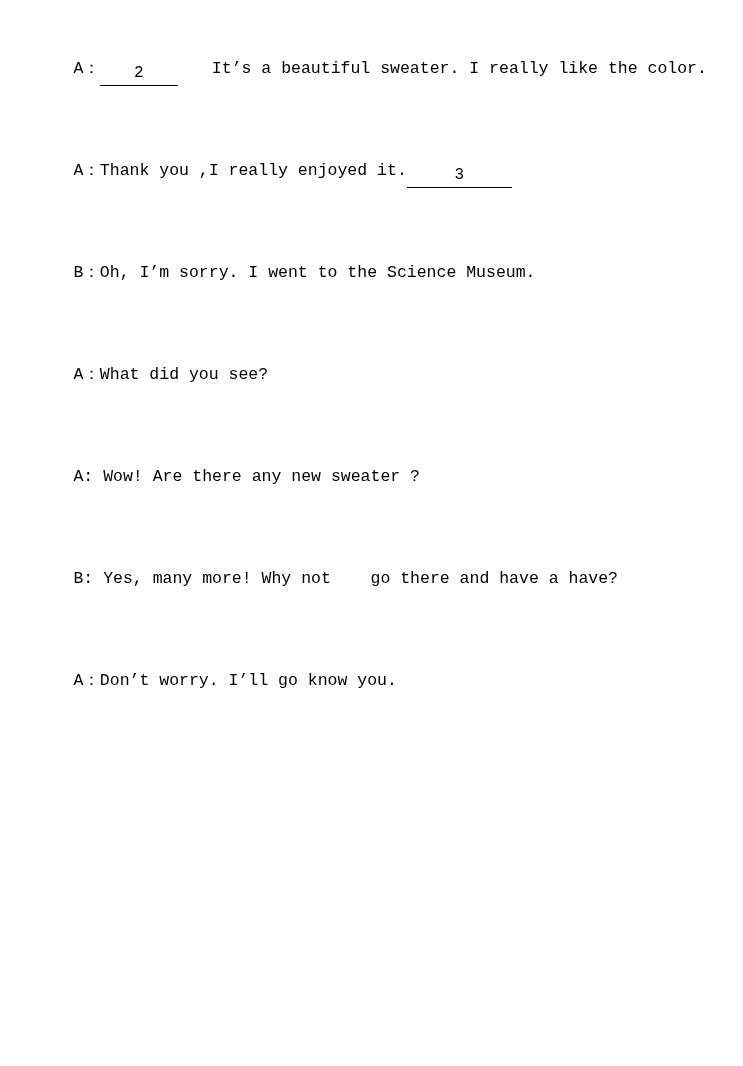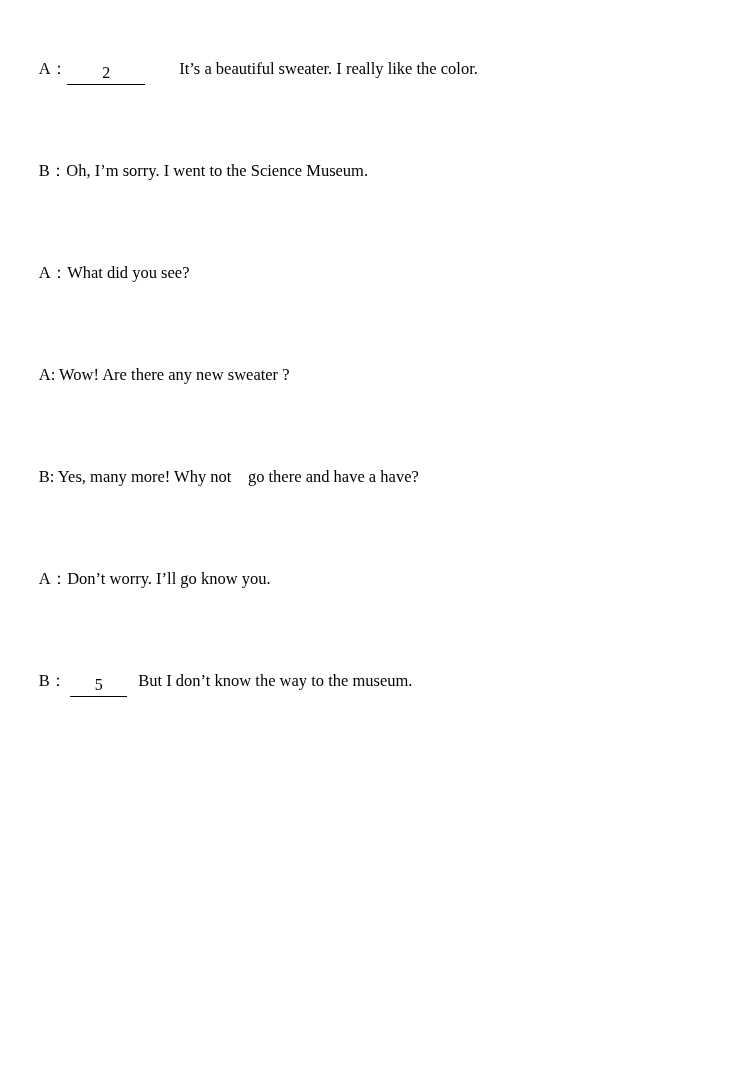--- a/index.html
+++ b/index.html
@@ -3,21 +3,21 @@
 <meta charset="utf-8">
 <style>
   html, body { margin: 0; padding: 0; }
   body {
     width: 743px; height: 1066px;
     background: #ffffff;
     color: #000000;
     font-family: "Liberation Serif", "DejaVu Serif", serif;
     overflow: hidden;
   }
-  .page { box-sizing: border-box; width: 743px; height: 1066px; padding: 18px 14px 16px 14px; }
+  .page { box-sizing: border-box; width: 743px; height: 1066px; padding: 18px 14px 16px 14px; font-family: Liberation Mono, monospace; }
 
   
   .dialogue .line { line-height: 34px; font-size: 16.5px; white-space: pre-wrap; }
   .blank {
     display: inline-block;
     border-bottom: 1px solid #000;
     text-align: center;
     height: 22px; line-height: 21px;
     vertical-align: -4px;
     font-size: 16px;
@@ -33,20 +33,23 @@
 
 <div class="page">
 
   <div class="dialogue">
 
     <div class="line">
       <span>A：</span><span class="blank w78">2</span><span class="ml34">It’s a beautiful sweater. I really like the color.</span>
     </div>
 
 
+    <div class="line">
+      <span>A：</span><span>Thank you ,I really enjoyed it.</span><span class="blank w105">3</span>
+    </div>
 
     <div class="line">
       <span>B：</span><span>Oh, I’m sorry. I went to the Science Museum.</span>
     </div>
 
     <div class="line">
       <span>A：</span><span>What did you see?</span>
     </div>
 
 
@@ -55,23 +58,20 @@
     </div>
 
     <div class="line">
       <span>B: </span><span>Yes, many more! Why not    go there and have a have?</span>
     </div>
 
     <div class="line">
       <span>A：</span><span>Don’t worry. I’ll go know you.</span>
     </div>
 
-    <div class="line">
-      <span>B：</span><span class="blank w57">5</span><span class="ml11">But I don’t know the way to the museum.</span>
-    </div>
 
     <div class="line">
       
     </div>
 
   </div>
 
 </div>
 
 </body></html>

